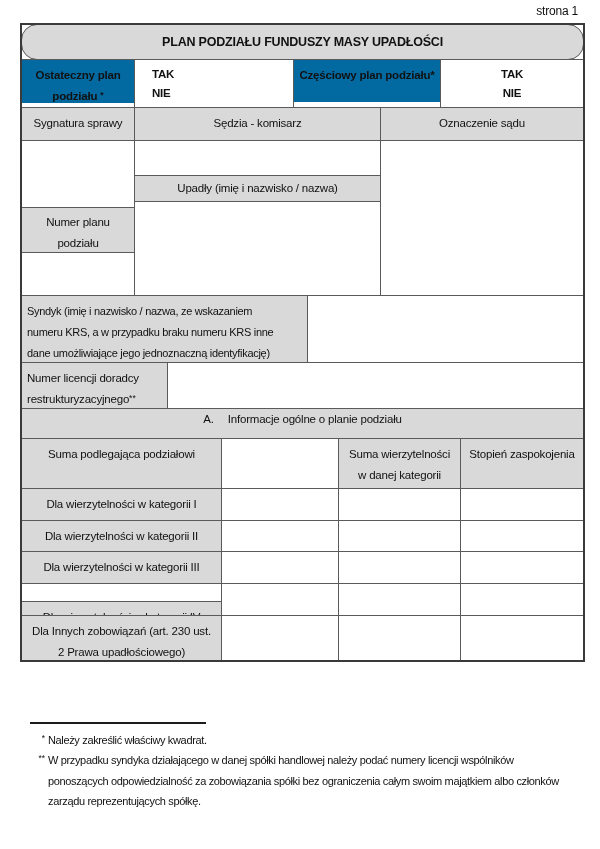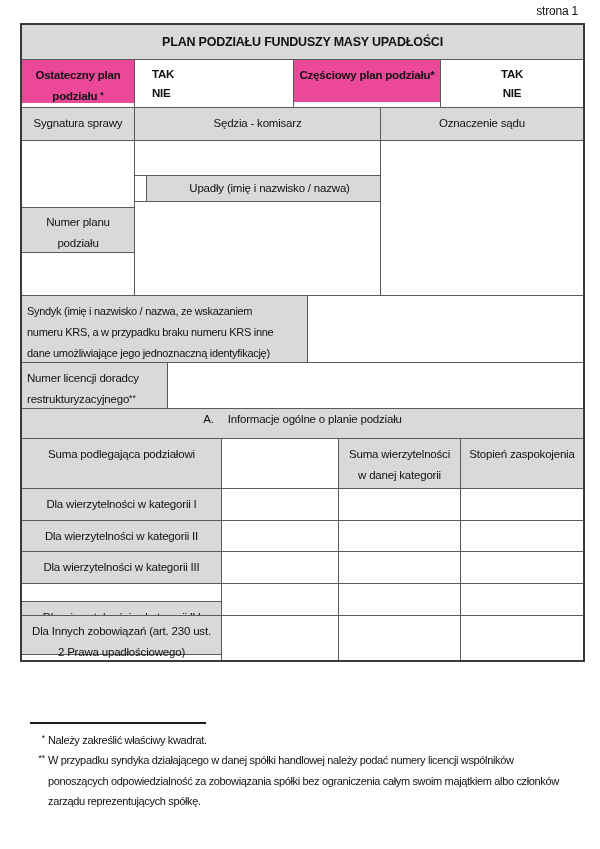--- a/index.html
+++ b/index.html
@@ -12,21 +12,21 @@
     font-size:11.5px;letter-spacing:-0.2px;line-height:21px;background:#fff;
   }
   .gray{background:#d9d9d9;}
   .center{text-align:center;}
   .outline{
     position:absolute;box-sizing:border-box;border:2px solid #3a3a3a;
     pointer-events:none;background:transparent;
   }
   .bold{font-weight:bold;}
   .inner-gray{
-    position:absolute;left:0;top:0;right:0;background:#ec4899;box-sizing:border-box;
+    position:absolute;left:0;top:0;right:0;background:#0369a1;box-sizing:border-box;
   }
   sup.star{font-size:8.5px;letter-spacing:0;vertical-align:top;position:relative;top:-1px;}
   .page-num{
     position:absolute;top:4px;right:22px;font-size:12px;letter-spacing:-0.2px;
   }
   .fn-divider{position:absolute;background:#1c1c1c;}
   .fn-row{
     position:absolute;display:flex;align-items:flex-start;
     font-size:11px;letter-spacing:-0.35px;line-height:20.5px;
   }
@@ -39,21 +39,21 @@
   .tak-nie{padding-top:5px;line-height:19px;font-weight:bold;}
   .opt{display:block;}
 </style>
 </head>
 <body>
 
 <div class="page">
 
   <div class="page-num">strona 1</div>
 
-  <div class="cell gray center bold" style="left:21px;top:24px;width:563px;height:36px;padding-top:7px;font-size:12.5px;">PLAN PODZIAŁU FUNDUSZY MASY UPADŁOŚCI</div>
+  <div class="cell gray center bold" style="left:21px;top:24px;width:563px;height:36px;padding-top:7px;font-size:12.5px;border-radius:16px;">PLAN PODZIAŁU FUNDUSZY MASY UPADŁOŚCI</div>
 
   <div class="cell" style="left:21px;top:59px;width:114px;height:49px;">
     <div class="inner-gray center bold" style="bottom:4px;padding-top:5px;">
       <span>Ostateczny plan</span><br>
       <span>podziału </span><sup class="star">*</sup>
     </div>
   </div>
   <div class="cell tak-nie" style="left:134px;top:59px;width:160px;height:49px;padding-left:17px;">
     <span class="opt">TAK</span>
     <span class="opt">NIE</span>
@@ -73,21 +73,21 @@
   <div class="cell gray center" style="left:380px;top:107px;width:204px;height:34px;padding-top:5px;">Oznaczenie sądu</div>
 
   <div class="cell" style="left:21px;top:140px;width:114px;height:68px;"></div>
   <div class="cell gray center" style="left:21px;top:207px;width:114px;height:46px;padding-top:4px;">
     <span>Numer planu</span><br>
     <span>podziału</span>
   </div>
   <div class="cell" style="left:21px;top:252px;width:114px;height:44px;"></div>
 
   <div class="cell" style="left:134px;top:140px;width:247px;height:36px;"></div>
-  <div class="cell gray center" style="left:134px;top:175px;width:247px;height:27px;padding-top:3px;line-height:19px;margin-left:12px;">Upadły (imię i nazwisko / nazwa)</div>
+  <div class="cell gray center" style="left:134px;top:175px;width:247px;height:27px;padding-top:3px;line-height:19px;">Upadły (imię i nazwisko / nazwa)</div>
   <div class="cell" style="left:134px;top:201px;width:247px;height:95px;"></div>
 
   <div class="cell" style="left:380px;top:140px;width:204px;height:156px;"></div>
 
   <div class="cell gray" style="left:21px;top:295px;width:287px;height:68px;padding:5px 4px 0 5px;font-size:11px;letter-spacing:-0.3px;">
     <div class="nowrap">Syndyk (imię i nazwisko / nazwa, ze wskazaniem</div>
     <div class="nowrap">numeru KRS, a w przypadku braku numeru KRS inne</div>
     <div class="nowrap">dane umożliwiające jego jednoznaczną identyfikację)</div>
   </div>
   <div class="cell" style="left:307px;top:295px;width:277px;height:68px;"></div>
@@ -131,21 +131,21 @@
   <div class="cell" style="left:338px;top:551px;width:123px;height:33px;"></div>
   <div class="cell" style="left:460px;top:551px;width:124px;height:33px;"></div>
 
   <div class="cell gray center" style="left:21px;top:601px;width:201px;height:33px;padding-top:5px;">
     <span>Dla wierzytelności w kategorii IV</span>
   </div>
   <div class="cell" style="left:221px;top:583px;width:118px;height:33px;"></div>
   <div class="cell" style="left:338px;top:583px;width:123px;height:33px;"></div>
   <div class="cell" style="left:460px;top:583px;width:124px;height:33px;"></div>
 
-  <div class="cell gray center" style="left:21px;top:615px;width:201px;height:40px;padding-top:5px;">
+  <div class="cell gray center" style="left:21px;top:615px;width:201px;height:46px;padding-top:5px;">
     <span>Dla Innych zobowiązań (art. 230 ust.</span><br>
     <span>2 Prawa upadłościowego)</span>
   </div>
   <div class="cell" style="left:221px;top:615px;width:118px;height:46px;"></div>
   <div class="cell" style="left:338px;top:615px;width:123px;height:46px;"></div>
   <div class="cell" style="left:460px;top:615px;width:124px;height:46px;"></div>
 
   <div class="outline" style="left:20px;top:23px;width:565px;height:639px;"></div>
 
   <div class="fn-divider" style="left:30px;top:722px;width:176px;height:2px;"></div>

